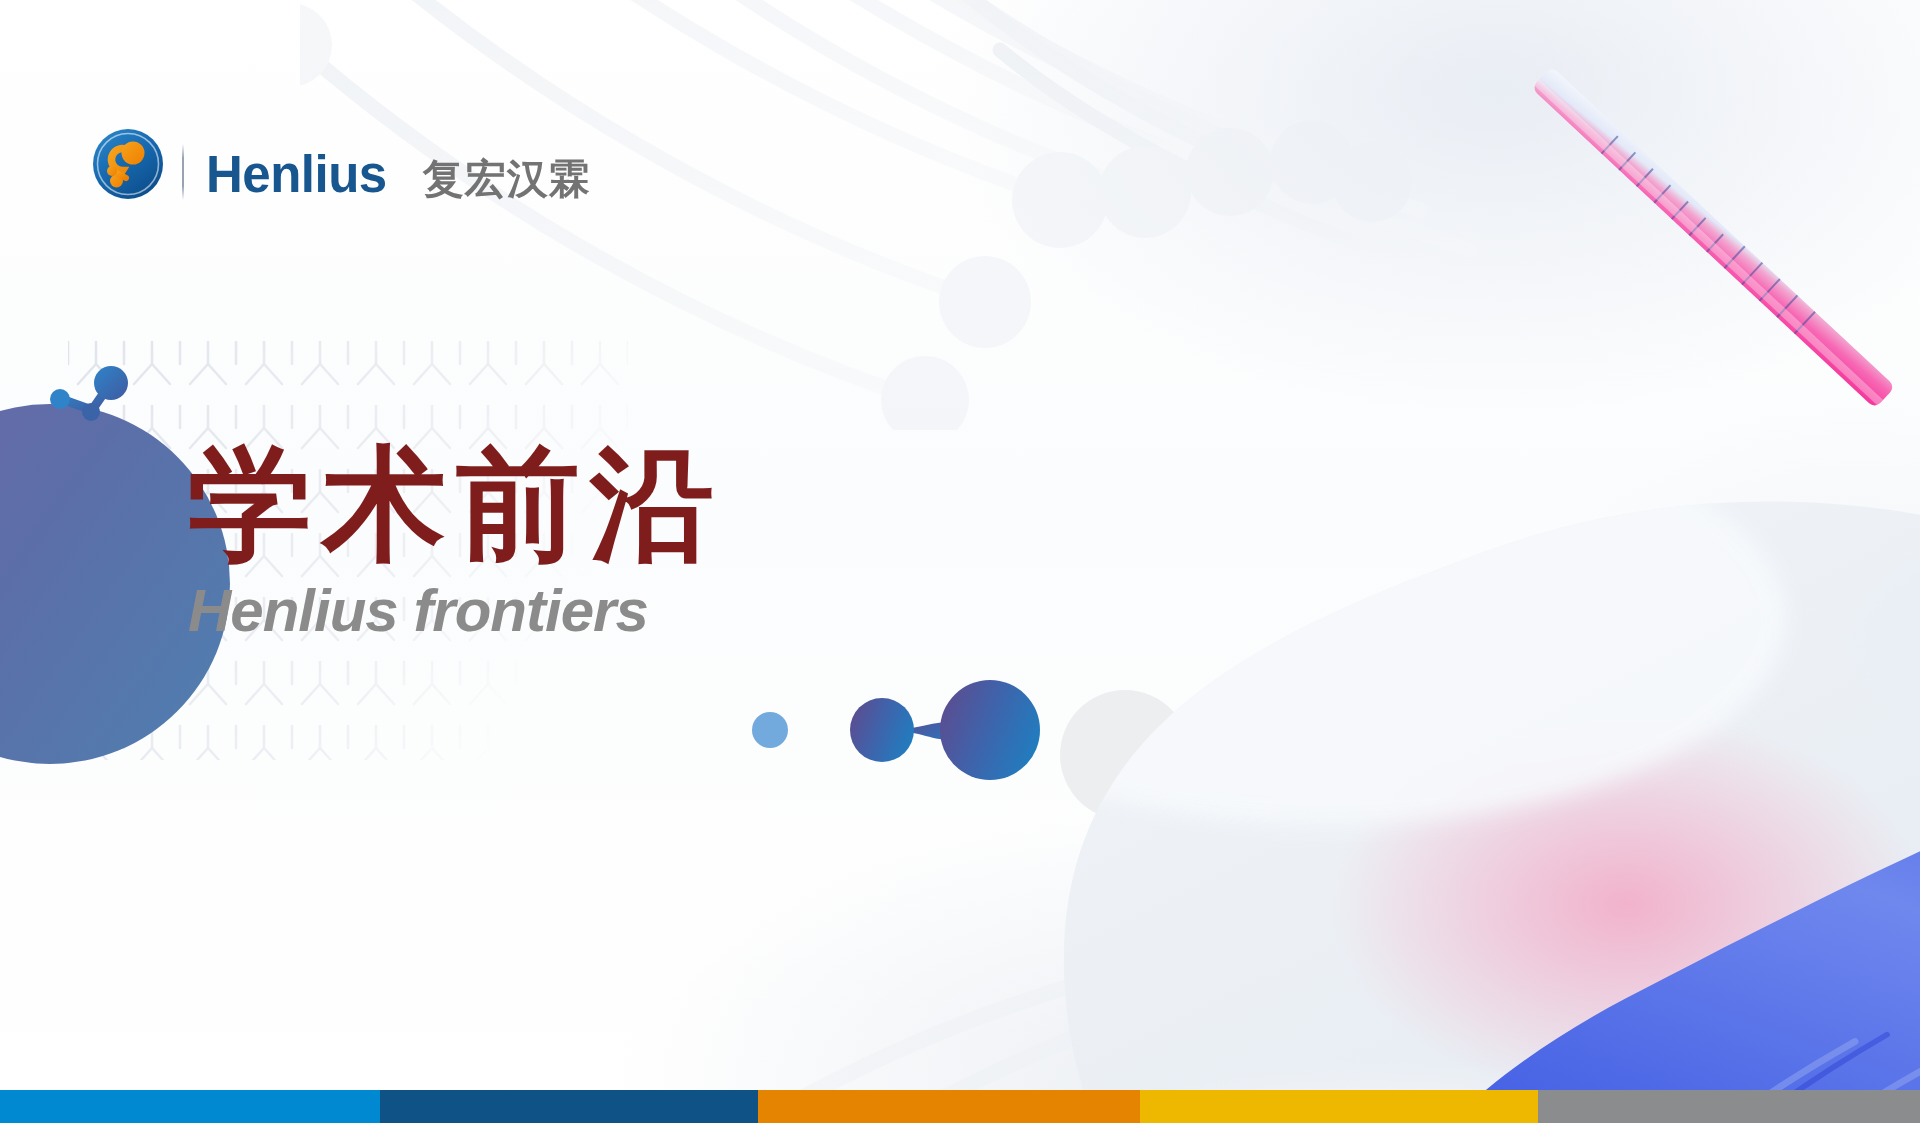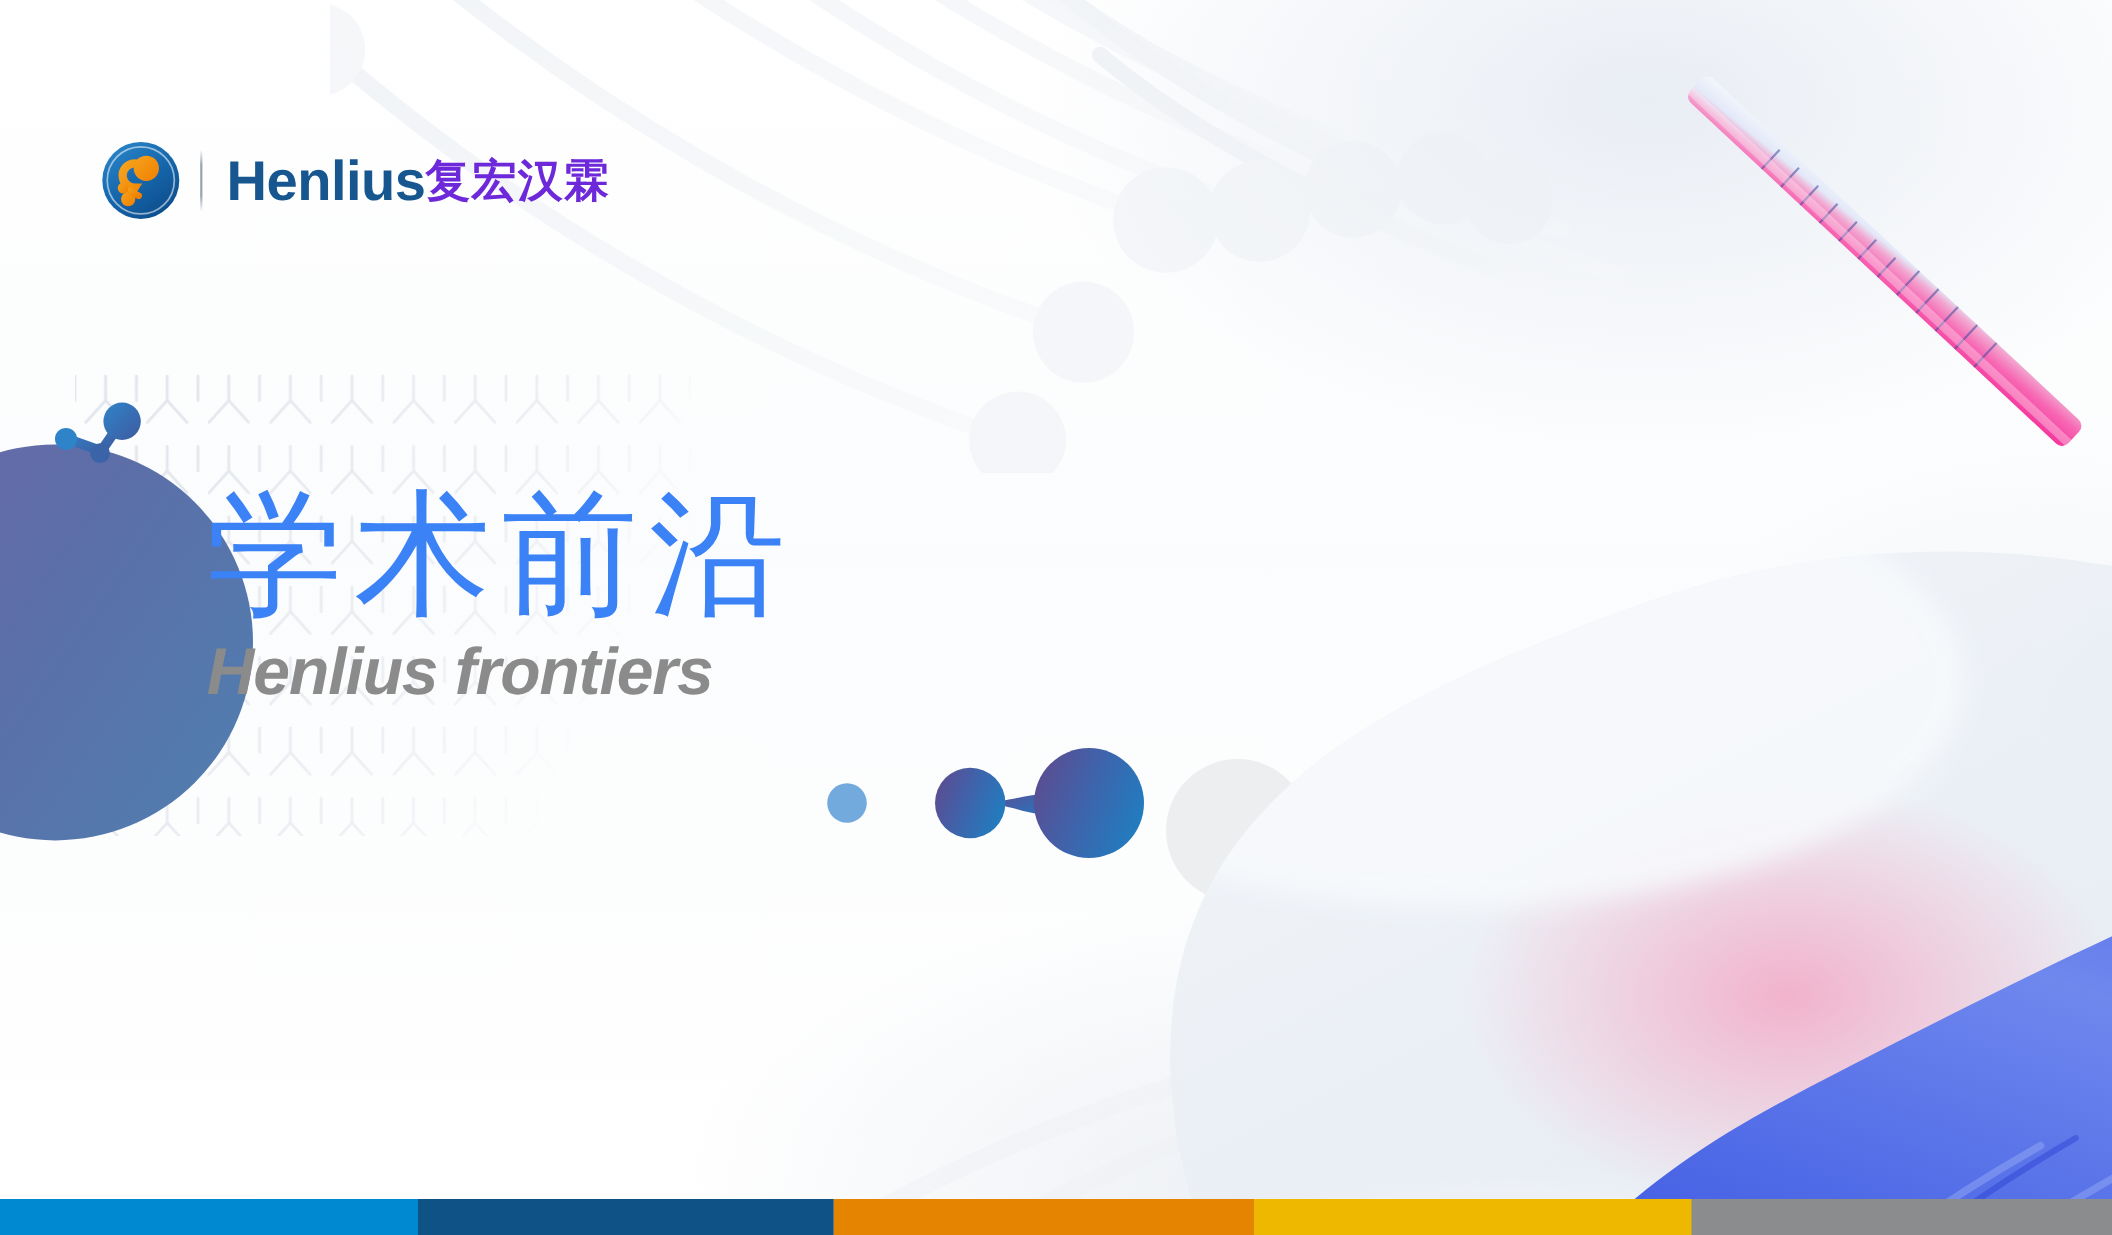--- a/index.html
+++ b/index.html
@@ -58,40 +58,40 @@
     position:absolute; left:1055px; top:400px; width:840px; height:420px;
   }
   .blob-inner{ width:100%; height:100%; }
 
   
   .pipette{ position:absolute; right:-10px; top:30px; width:420px; height:430px; }
 
   
   .logo-row{
     position:absolute; left:92px; top:128px;
-    display:flex; align-items:center; gap:0;
+    display:flex; align-items:flex-end; gap:0;
   }
   .logo-mark{ width:72px; height:72px; flex:0 0 auto; }
   .logo-div{
     width:2px; height:56px; margin:0 22px 0 18px;
     background:linear-gradient(180deg,rgba(140,150,165,0) 0%,#98a2b0 25%,#98a2b0 75%,rgba(140,150,165,0) 100%);
   }
   .logo-en{
     font-size:51px; font-weight:bold; color:#17568f;
     letter-spacing:-.5px; line-height:1;
   }
   .logo-cn{
-    font-size:41px; font-weight:bold; color:#6d28d9;
-    line-height:1; letter-spacing:1px;
+    font-size:41px; font-weight:bold; color:#737373;
+    margin-left:36px; line-height:1; letter-spacing:1px;
   }
 
   
   .title-block{ position:absolute; left:188px; top:438px; }
   .title-cn{
-    font-size:124px; font-weight:normal; color:#3b82f6;
+    font-size:124px; font-weight:bold; color:#7f1d1d;
     line-height:1.08; letter-spacing:10px;
     font-family:"Liberation Sans","DejaVu Sans",sans-serif;
   }
   .title-en{
     font-size:60px; font-weight:bold; font-style:italic;
     color:#8b8b8b; line-height:1.1; margin-top:6px; letter-spacing:-1px;
   }
 
   
   .colorbar{

